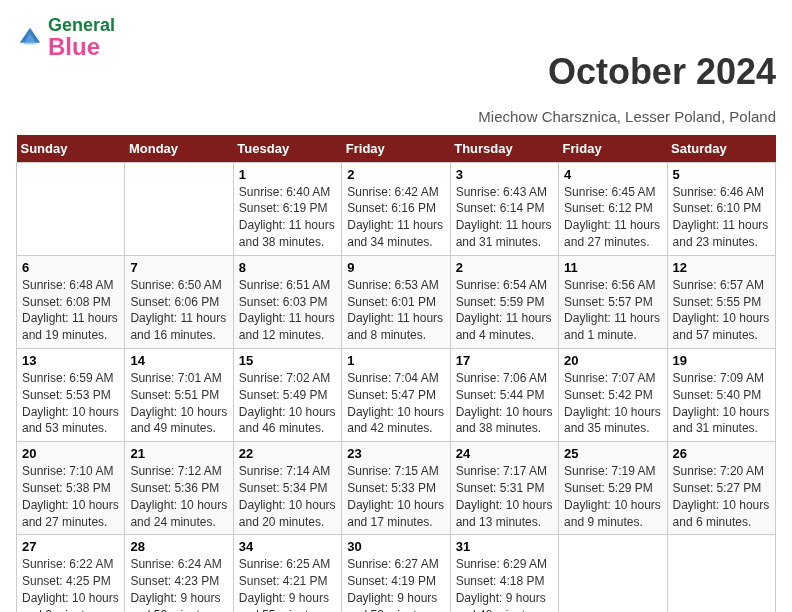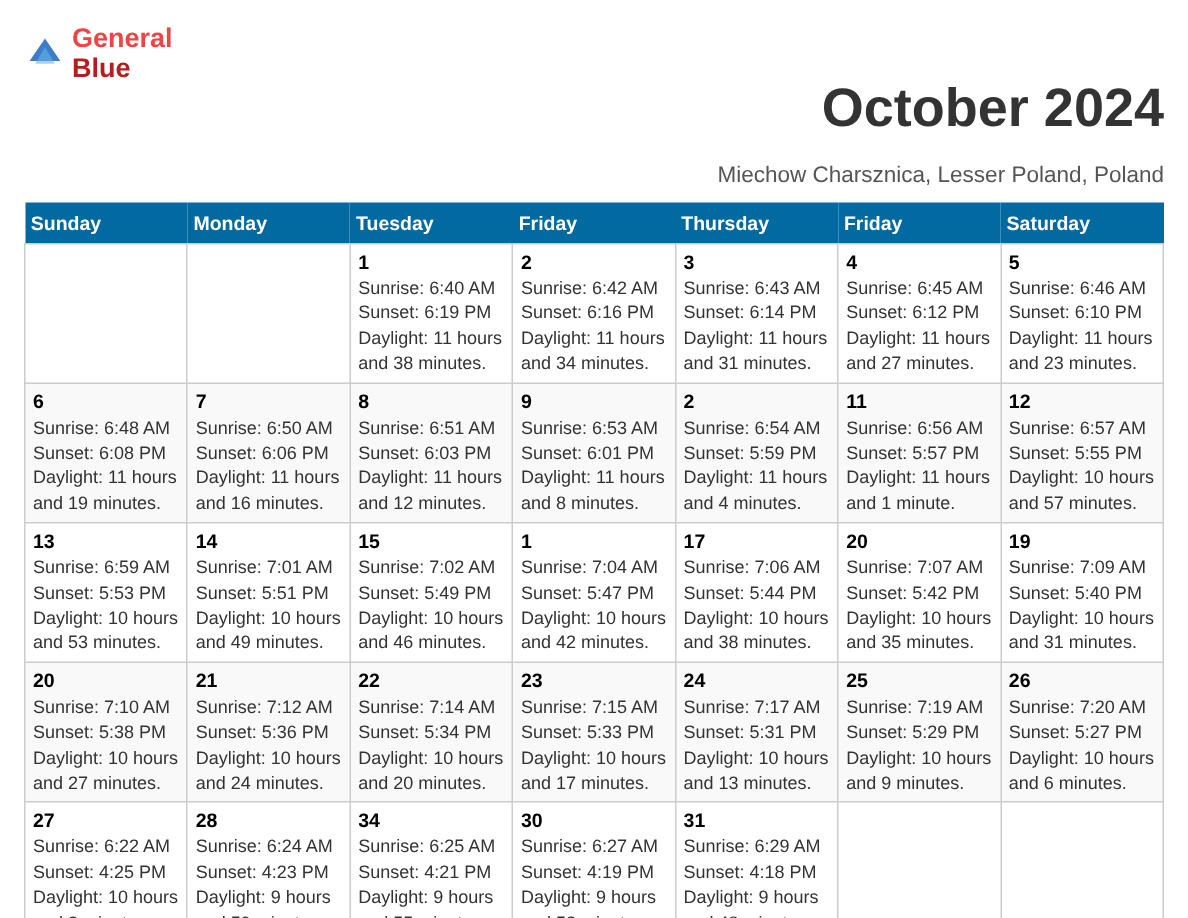--- a/index.html
+++ b/index.html
@@ -17,27 +17,27 @@
       margin-bottom: 10px;
     }
     .logo {
       display: flex;
       align-items: center;
       gap: 4px;
     }
     .logo-text-general {
       font-size: 18px;
       font-weight: bold;
-      color: #ef4444;
+      color: #15803d;
       line-height: 1;
     }
     .logo-text-blue {
-      font-size: 18px;
-      font-weight: bold;
-      color: #b91c1c;
+      font-size: 24px;
+      font-weight: bold;
+      color: #ec4899;
       line-height: 1;
     }
     .logo-icon {
       width: 28px;
       height: 28px;
     }
     .title-section {
       text-align: right;
     }
     .month-title {
@@ -51,21 +51,21 @@
       font-size: 15px;
       color: #555;
       margin-top: 16px;
     }
     .calendar {
       width: 100%;
       border-collapse: collapse;
       font-size: 11px;
     }
     .calendar th {
-      background-color: #0369a1;
+      background-color: #7f1d1d;
       color: #fff;
       padding: 6px 4px;
       text-align: left;
       font-size: 13px;
       font-weight: bold;
     }
     .calendar td {
       border: 1px solid #ccc;
       vertical-align: top;
       padding: 4px 5px;

